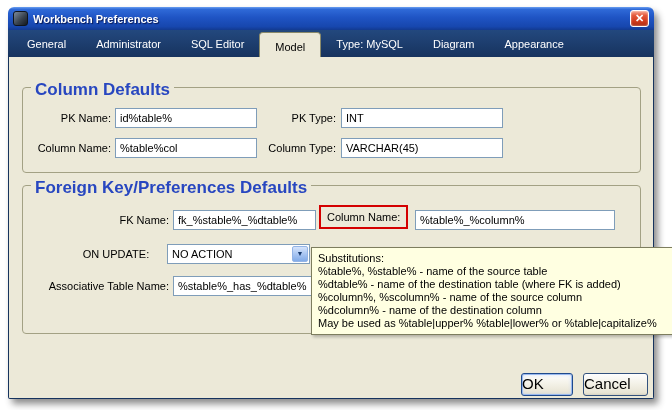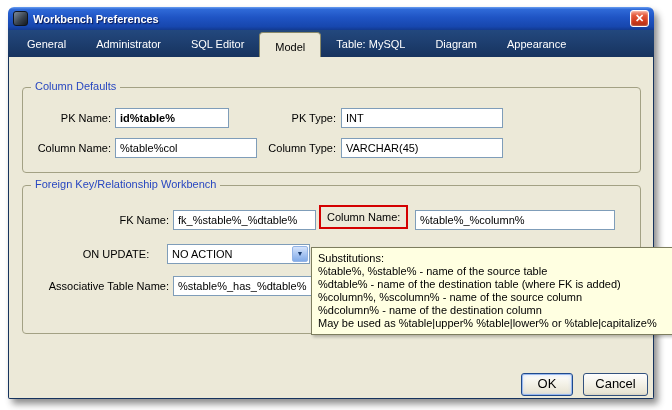--- a/index.html
+++ b/index.html
@@ -57,38 +57,38 @@
     background:#ECE9D8;
     border:1px solid #16335e; border-top:none;
     border-radius:0 0 2px 2px;
     box-sizing:border-box;
   }
   .group {
     position:absolute; border:1px solid #A3A184; border-radius:4px;
   }
   .group-legend {
     position:absolute; top:-8px; left:8px; background:#ECE9D8;
-    padding:0 4px; color:#2847C0; font-weight:normal; font-size:11px;
+    padding:0 4px; color:#2847C0; font-weight:bold; font-size:17px;
     white-space:nowrap;
   }
   .group-cd { left:13px; top:30px; width:617px; height:84px; }
   .group-fk { left:13px; top:128px; width:617px; height:147px; }
   .lbl {
     position:absolute; font-size:11px; color:#000; text-align:right;
     white-space:nowrap;
   }
   .txt {
     position:absolute; height:20px; box-sizing:border-box;
     border:1px solid #7F9DB9; background:#fff;
     font-family:"Liberation Sans", sans-serif; font-size:11px;
     padding:2px 4px; outline:none;
   }
   
   .pk-name-lbl   { left:4px;  top:24px; width:84px; }
-  .pk-name-txt   { left:92px; top:20px; width:114px;font-weight:bold; }
+  .pk-name-txt   { left:92px; top:20px; width:142px; }
   .pk-type-lbl   { left:240px; top:24px; width:73px; }
   .pk-type-txt   { left:318px; top:20px; width:162px; }
   .col-name-lbl  { left:4px;  top:54px; width:84px; }
   .col-name-txt  { left:92px; top:50px; width:142px; }
   .col-type-lbl  { left:240px; top:54px; width:73px; }
   .col-type-txt  { left:318px; top:50px; width:162px; }
   
   .fk-name-lbl   { left:40px; top:28px; width:106px; }
   .fk-name-txt   { left:150px; top:24px; width:143px; }
   .fk-colname-hl {
@@ -119,22 +119,22 @@
     padding:4px 6px; z-index:10;
     font-size:11px; line-height:13px; color:#000;
     box-shadow:2px 2px 3px rgba(0,0,0,0.25);
   }
   .tooltip div { white-space:nowrap; }
   
   .btn {
     position:absolute; height:23px; box-sizing:border-box;
     border:1px solid #33527e; border-radius:3px;
     background:linear-gradient(180deg,#fefefe 0%, #f4f2e8 45%, #e8e4d4 90%, #d6d2c2 100%);
-    font-family:"Liberation Sans", sans-serif; font-size:13px; color:#000;
-    text-align:center; line-height:20px; cursor:default;
+    font-family:"Liberation Sans", sans-serif; font-size:15px; color:#000;
+    text-align:left; line-height:20px; cursor:default;
   }
   .btn-ok {
     left:512px; top:316px; width:52px;
     box-shadow:inset 0 0 0 1px #9ab9ee, inset 0 0 4px #c2d6f6;
     border-color:#1f4a8c;
   }
   .btn-cancel { left:574px; top:316px; width:65px; }
 </style>
 </head>
 <body>
@@ -145,21 +145,21 @@
     <span class="app-icon"></span>
     <span class="title-text">Workbench Preferences</span>
     <span class="close-btn">✕</span>
   </div>
 
   <div class="tabstrip">
     <span class="tab">General</span>
     <span class="tab">Administrator</span>
     <span class="tab">SQL Editor</span>
     <span class="tab selected">Model</span>
-    <span class="tab">Table: MySQL</span>
+    <span class="tab">Type: MySQL</span>
     <span class="tab">Diagram</span>
     <span class="tab">Appearance</span>
   </div>
 
   <div class="body-area">
 
     <div class="group group-cd">
       <span class="group-legend">Column Defaults</span>
 
       <span class="lbl pk-name-lbl">PK Name:</span>
@@ -169,21 +169,21 @@
       <input class="txt pk-type-txt" value="INT" style="">
 
       <span class="lbl col-name-lbl">Column Name:</span>
       <input class="txt col-name-txt" value="%table%col" style="">
 
       <span class="lbl col-type-lbl">Column Type:</span>
       <input class="txt col-type-txt" value="VARCHAR(45)" style="">
     </div>
 
     <div class="group group-fk">
-      <span class="group-legend">Foreign Key/Relationship Workbench</span>
+      <span class="group-legend">Foreign Key/Preferences Defaults</span>
 
       <span class="lbl fk-name-lbl">FK Name:</span>
       <input class="txt fk-name-txt" value="fk_%stable%_%dtable%" style="">
 
       <span class="fk-colname-hl">
         <span>Column Name:</span>
       </span>
       <input class="txt fk-col-txt" value="%table%_%column%" style="">
 
       <span class="lbl on-update-lbl">ON UPDATE:</span>

